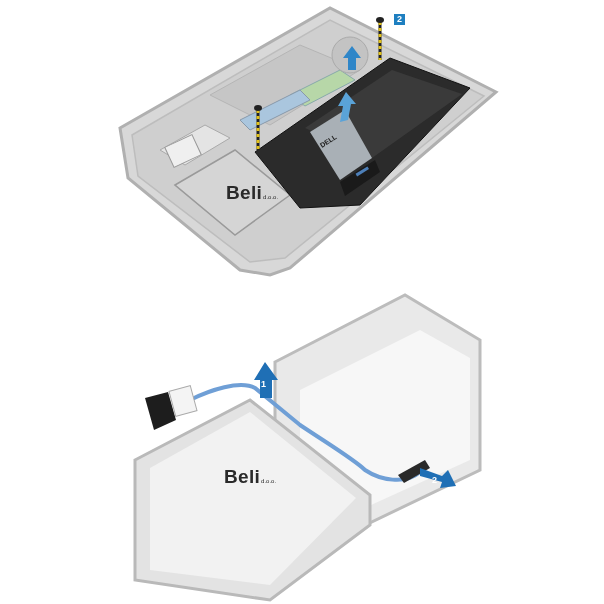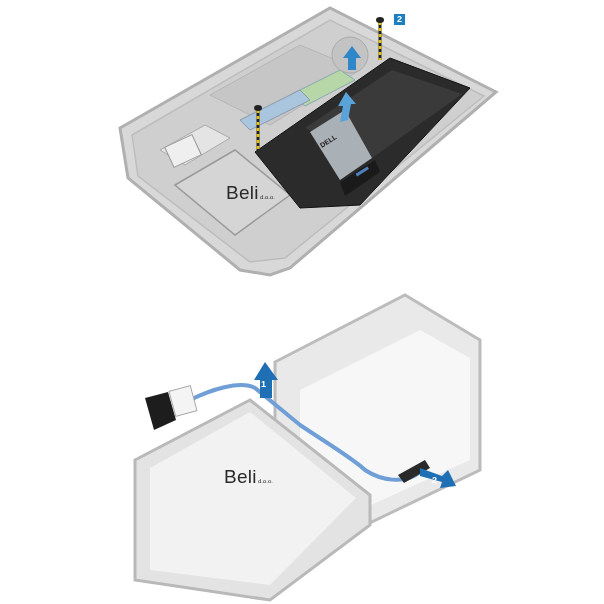--- a/index.html
+++ b/index.html
@@ -3,21 +3,21 @@
 <meta charset="utf-8">
 <style>
   html, body { margin:0; padding:0; background:#ffffff; }
   body { width:604px; height:604px; position:relative; overflow:hidden;
          font-family:"Liberation Sans", sans-serif; }
   .panel { position:absolute; left:0; width:604px; }
   #top { top:0; height:290px; }
   #bottom { top:280px; height:324px; }
   svg { display:block; }
   .wm { position:absolute; font-family:"Liberation Sans", sans-serif; color:#2a2a2a; }
-  .wm .big { font-size:19px; letter-spacing:0.3px; }
+  .wm .big { font-size:19px; letter-spacing:0.3px;font-weight:bold; }
   .wm .small { font-size:6px; margin-left:1px; }
   .label-box { position:absolute; background:#1e7fc0; color:#fff; font-weight:bold;
                font-size:9px; width:11px; height:11px; line-height:11px; text-align:center; }
 </style>
 </head>
 <body>
 
 <div id="top" class="panel">
   <svg width="604" height="290" viewBox="0 0 604 290">
 

